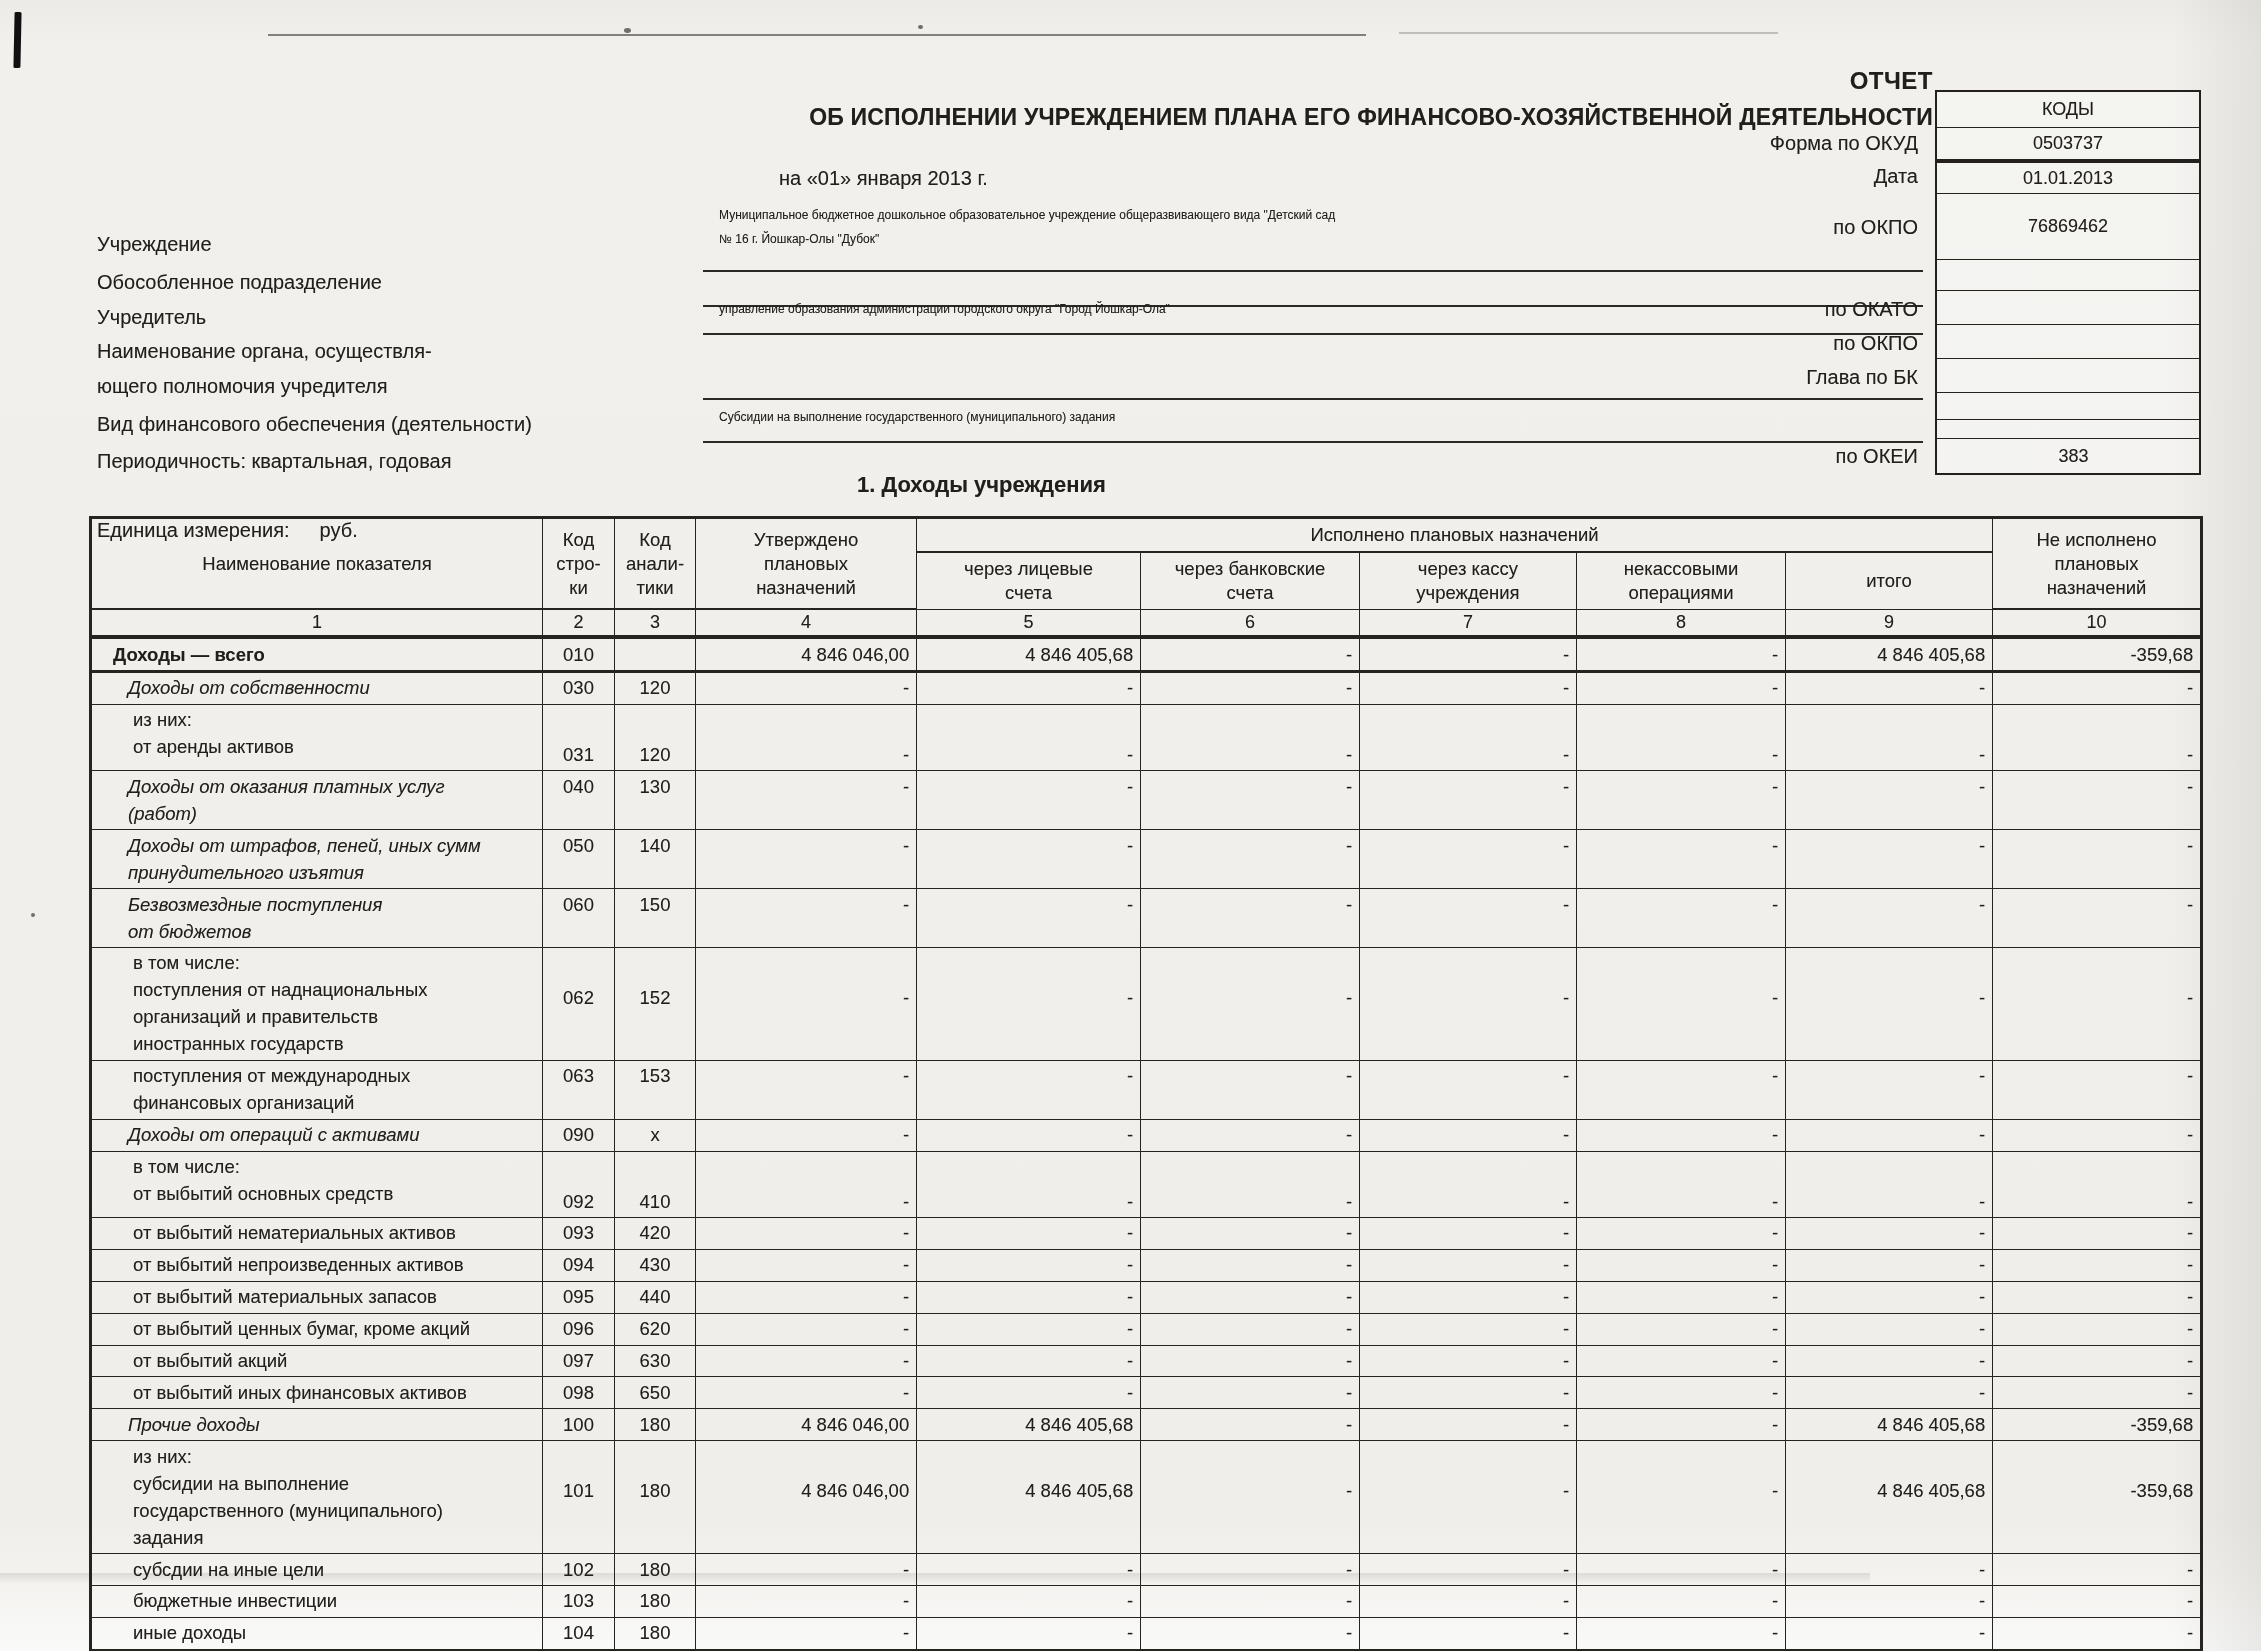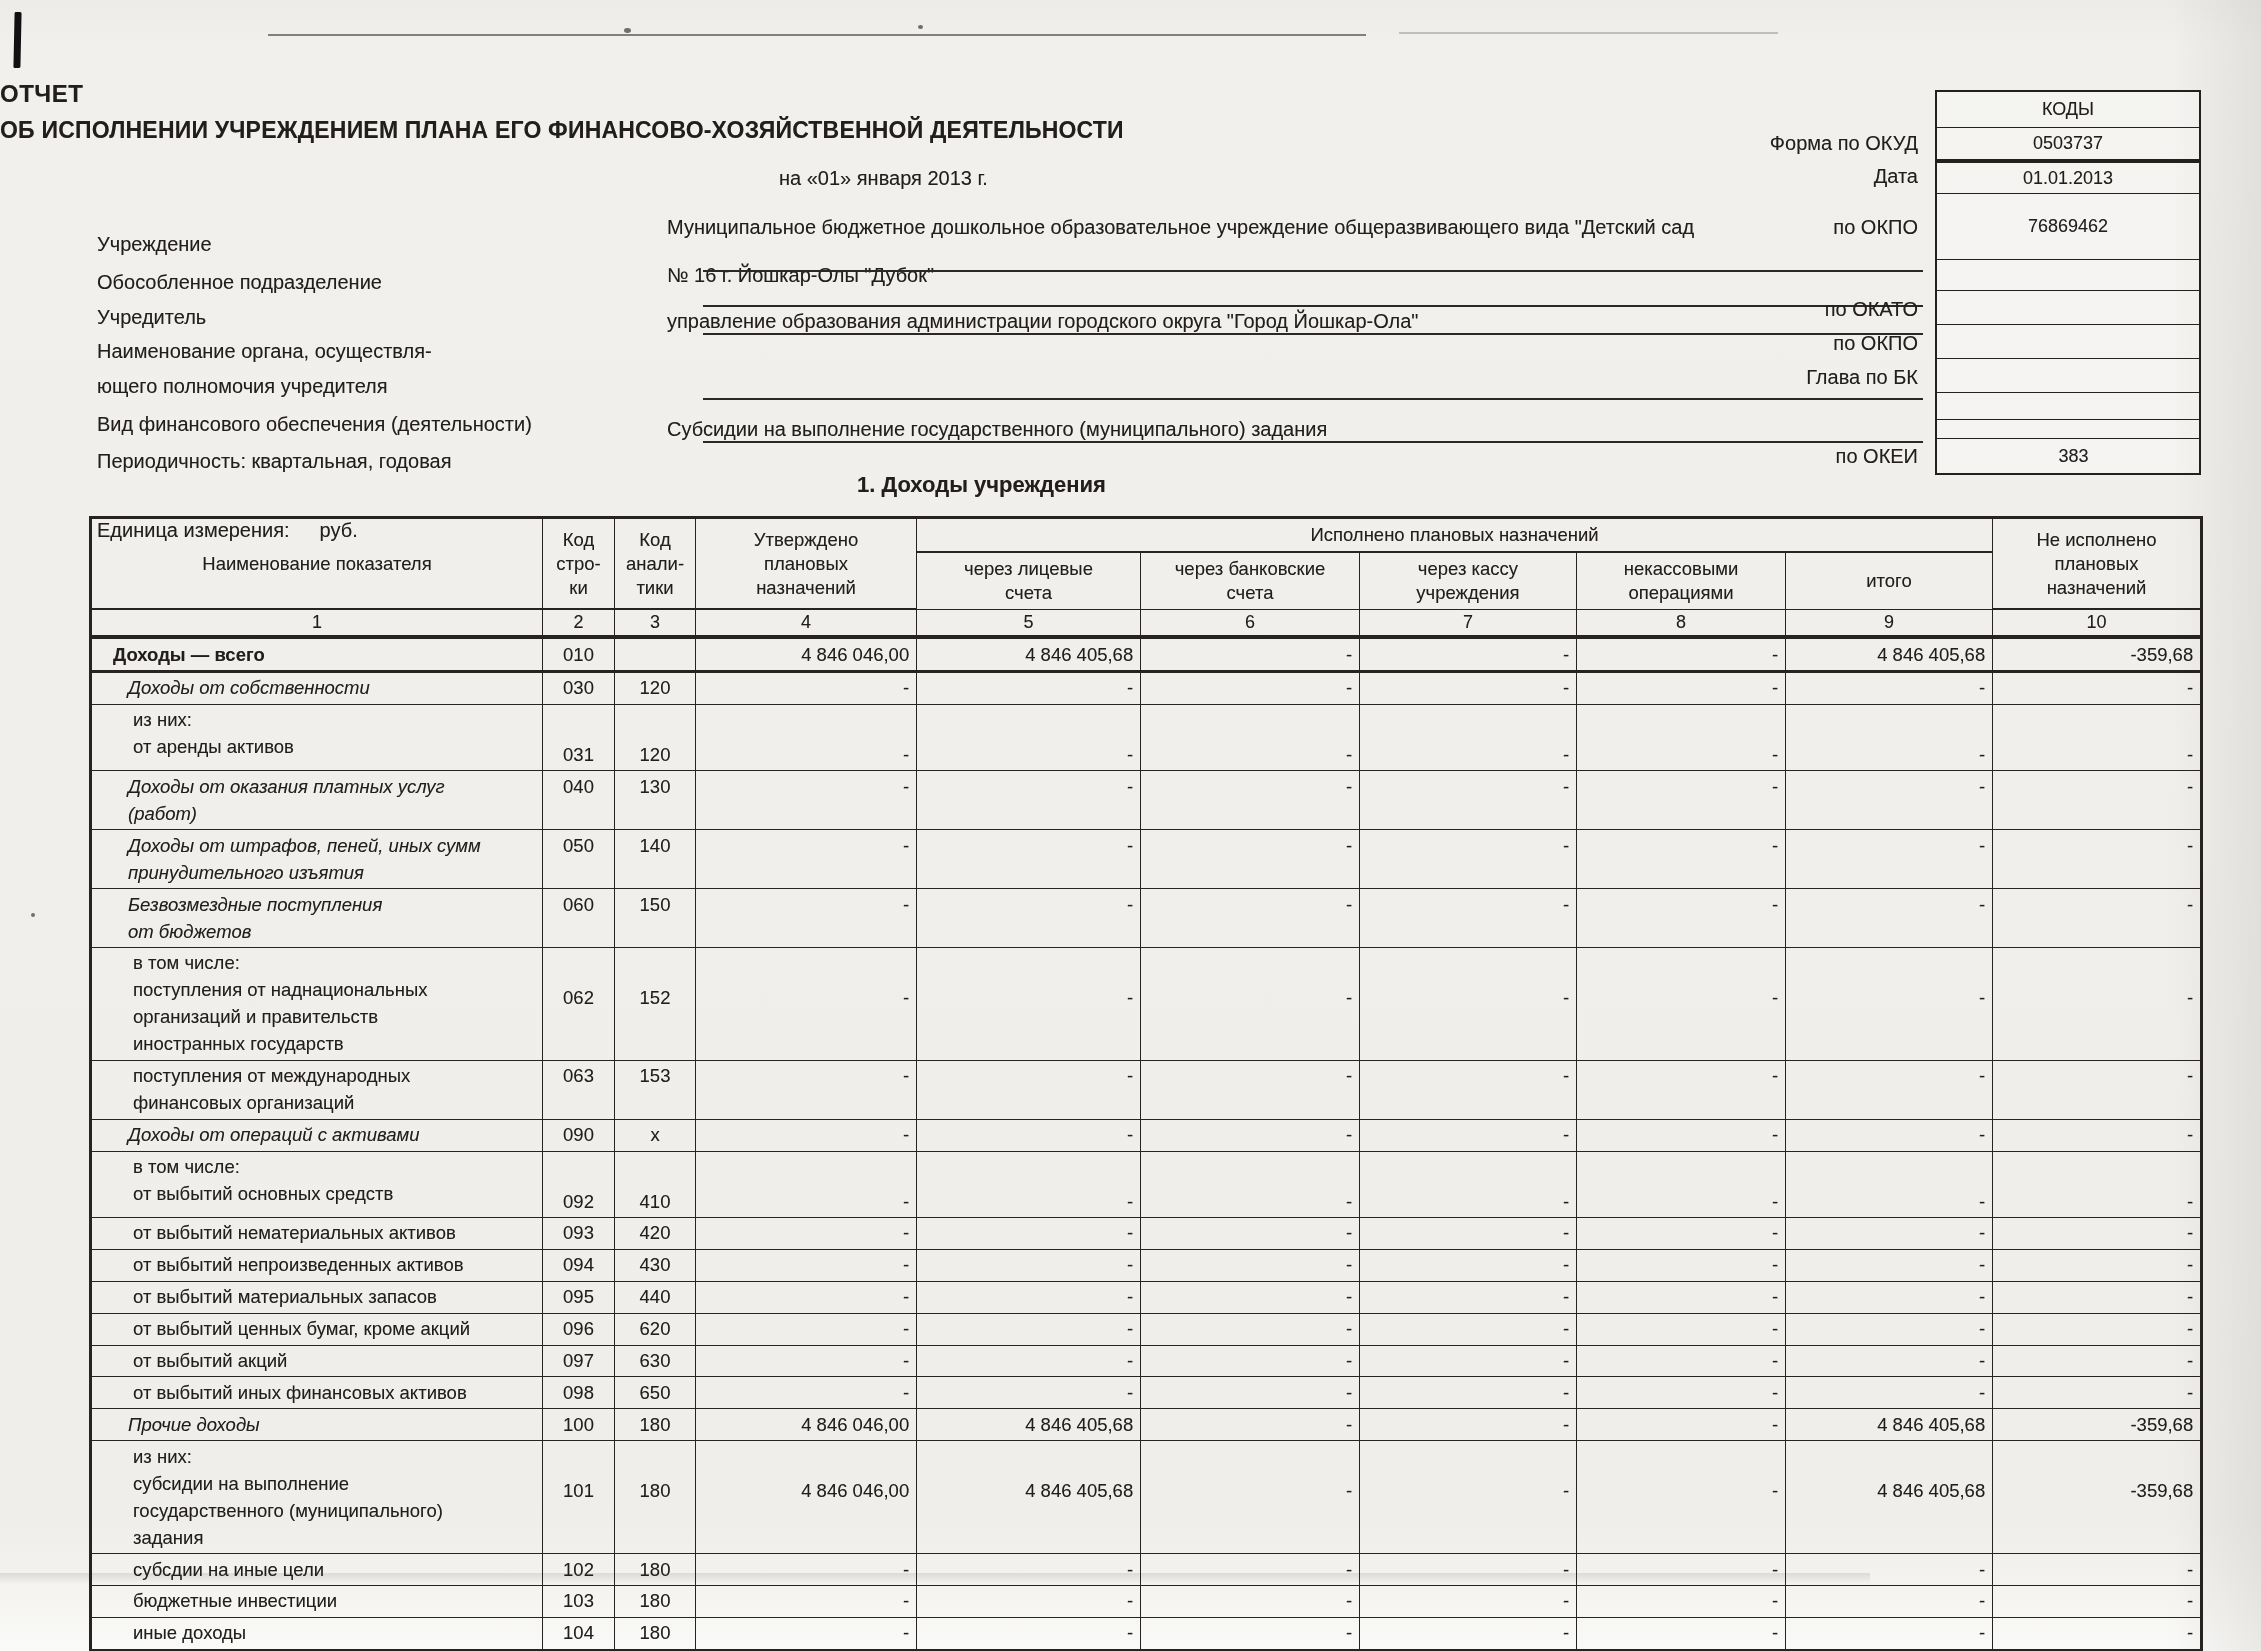--- a/index.html
+++ b/index.html
@@ -18,28 +18,28 @@
   }
   
   .corner-mark{ position:absolute; left:13.6px; top:11.7px; width:7.3px; height:56px; background:#111; transform:rotate(1.2deg); border-radius:1.5px;}
   .top-line{ position:absolute; left:268px; top:34px; width:1098px; height:1.9px; background:#454340; opacity:.65;}
   .top-line2{ position:absolute; left:1399px; top:32px; width:379px; height:1.5px; background:#6a6762; opacity:.35;}
   .speck{ position:absolute; background:#3a3733; border-radius:50%; opacity:.7;}
   .scan-shadow{ position:absolute; left:0; top:1573px; width:1870px; height:10.7px;
      background:linear-gradient(180deg, rgba(120,112,104,.18), rgba(120,112,104,0)); }
 
   
-  .title-block{ position:absolute; left:0; top:80px; width:1933px; text-align:left; }
+  .title-block{ position:absolute; left:0; top:67px; width:1933px; text-align:right; }
   .t1{ font-size:24px; font-weight:bold; letter-spacing:0.5px;}
   .t2{ font-size:23px; font-weight:bold; margin-top:8.7px; letter-spacing:0.2px;}
   .date-line{ position:absolute; left:779px; top:167px; font-size:20px;}
 
   
   .ilabel{ position:absolute; left:97px; font-size:20px; white-space:pre-line; line-height:35px;}
-  .ivalue{ position:absolute; left:667px; width:1221px; font-size:20px; white-space:pre-line; line-height:48px;}
+  .ivalue{ position:absolute; left:719px; width:1221px; font-size:12px; white-space:pre-line; line-height:24px;}
   .uline{ position:absolute; left:703px; width:1220px; height:2.4px; background:#2b2826;}
   .l-inst{ top:227px;} .v-inst{ top:203px;}
   .l-branch{ top:265px;}
   .l-founder{ top:300px;} .v-founder{ top:297px;}
   .l-authority{ top:334px;}
   .l-fin{ top:407px;} .v-fin{ top:405px;}
   .l-period{ top:444px;}
   .l-unit{ top:478px;} .l-unit .unit-val{ margin-left:30px;}
   .u1{ top:270px;} .u2{ top:305px;} .u3{ top:333px;} .u4{ top:398px;} .u5{ top:441px;}
 

